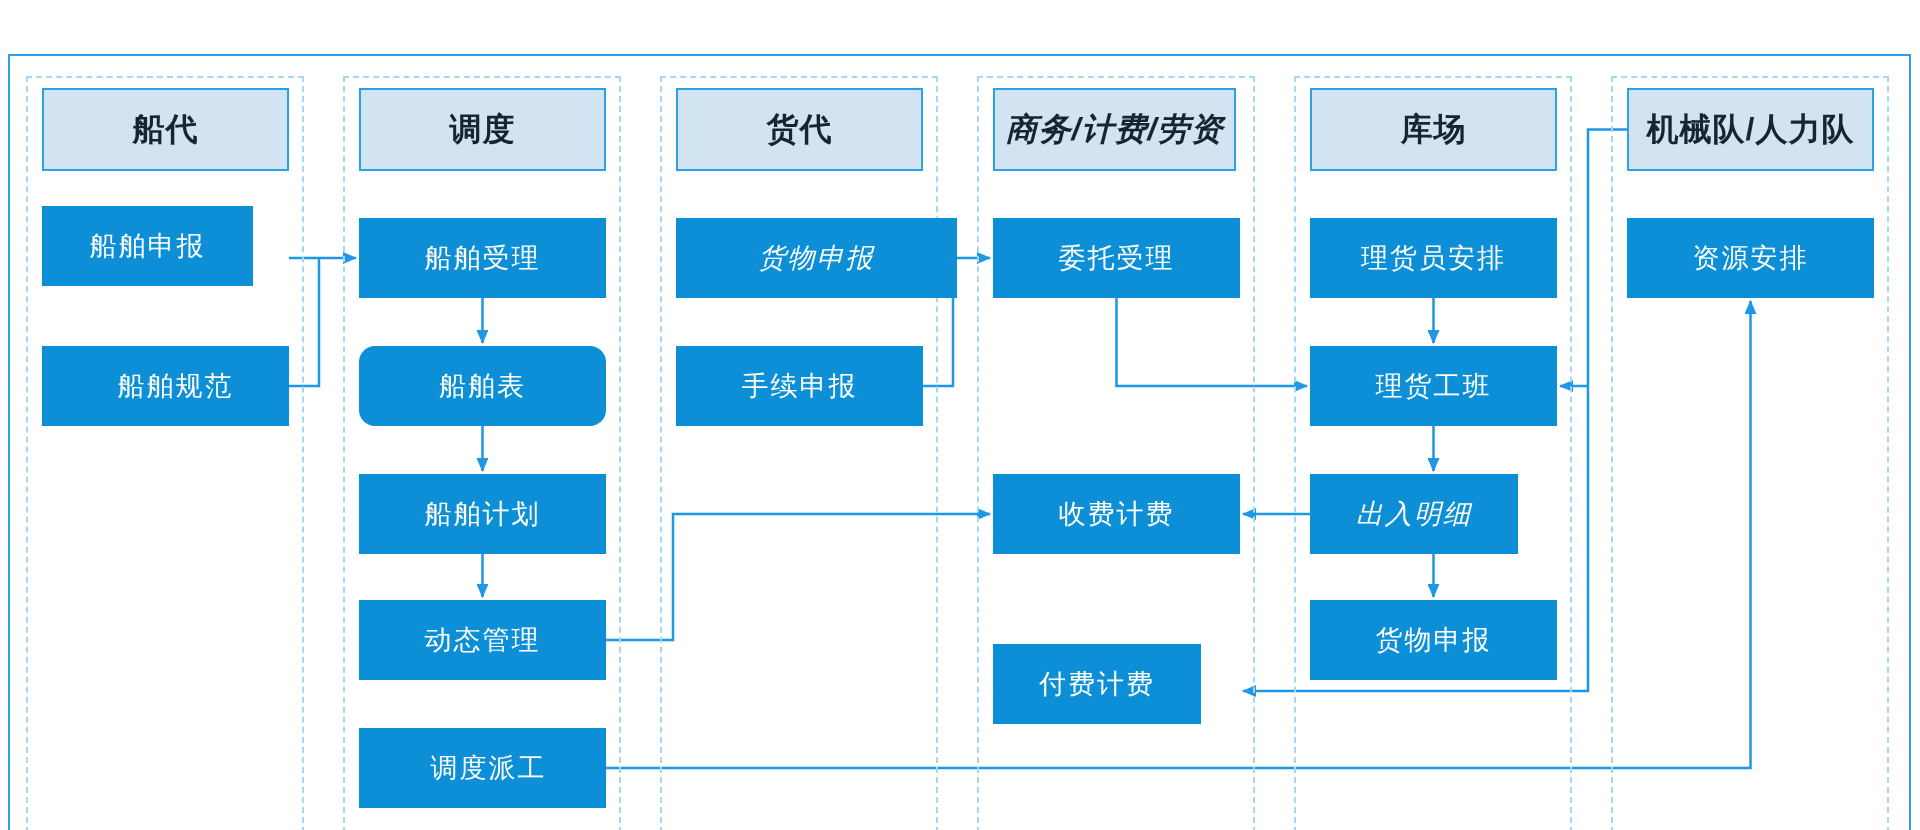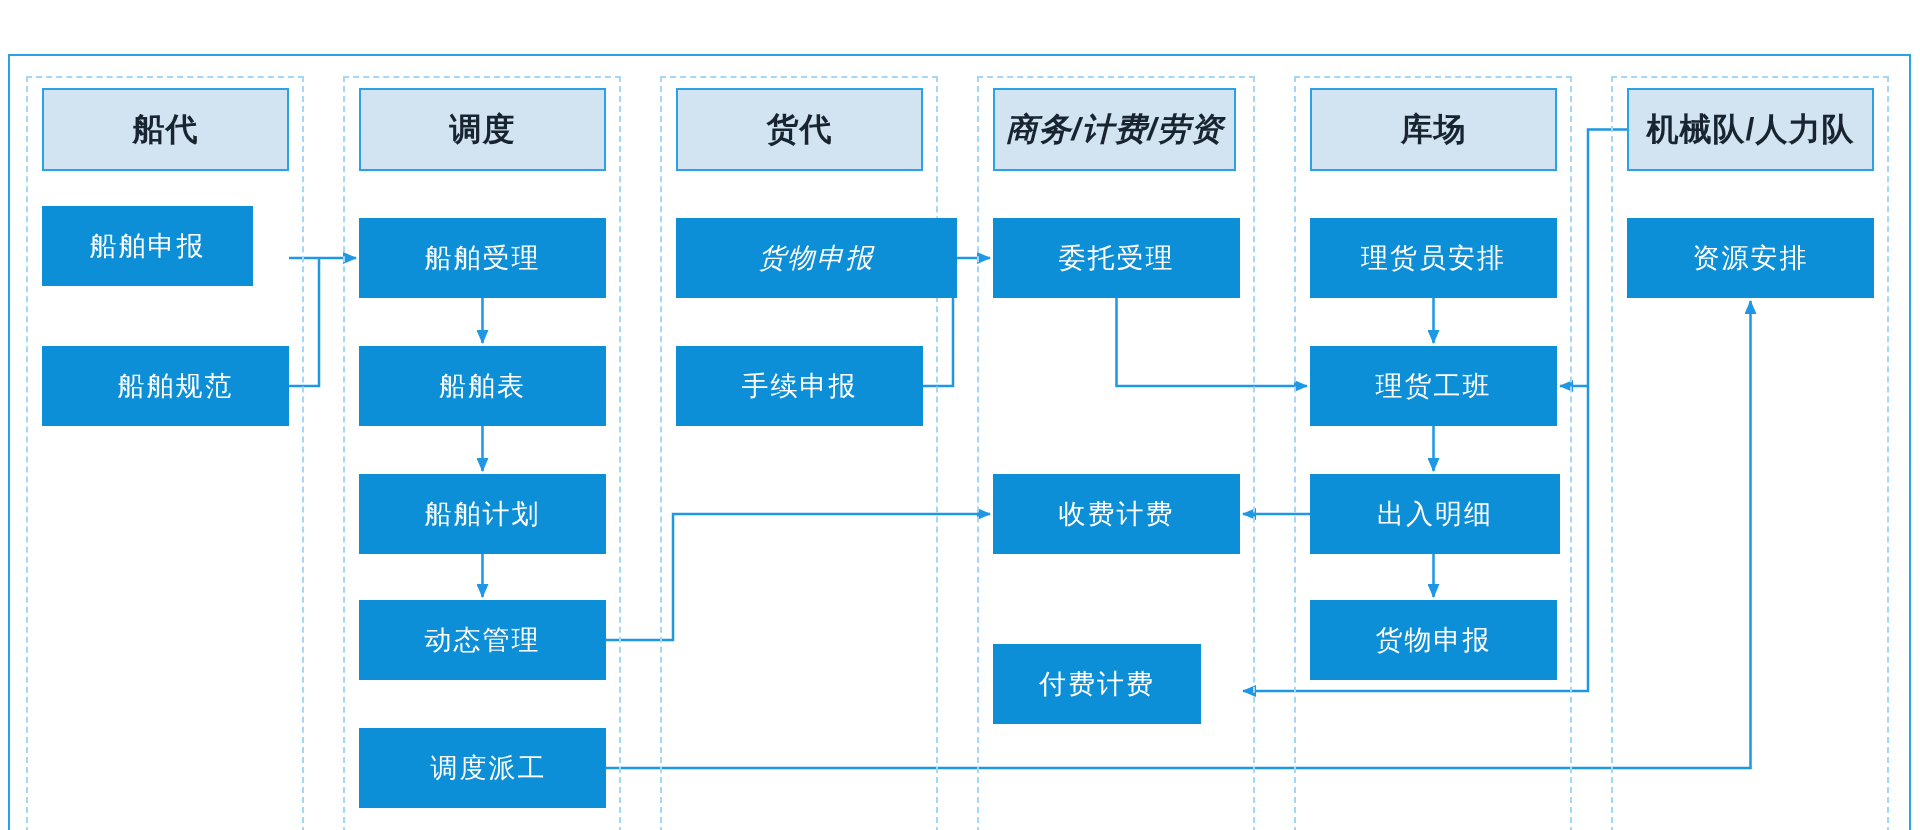--- a/index.html
+++ b/index.html
@@ -56,36 +56,36 @@
       </g>
   </svg>
   <div id="lanes">
       <div class="lane" style="left: 26px; width: 278px;"></div>
       <div class="lane-header" style="left: 42px; top: 42px; width: 247px;">船代</div>
       <div class="node" style="left: 42px; top: 160px; width: 211px;">船舶申报</div>
       <div class="node" style="left: 42px; top: 300px; width: 247px; padding-left: 20px;">船舶规范</div>
       <div class="lane" style="left: 343px; width: 278px;"></div>
       <div class="lane-header" style="left: 359px; top: 42px; width: 247px;">调度</div>
       <div class="node" style="left: 359px; top: 172px; width: 247px;">船舶受理</div>
-      <div class="node" style="left: 359px; top: 300px; width: 247px;">船舶表</div>
+      <div class="node" style="left: 359px; top: 300px; width: 247px; border-radius: 16px;">船舶表</div>
       <div class="node" style="left: 359px; top: 428px; width: 247px;">船舶计划</div>
       <div class="node" style="left: 359px; top: 554px; width: 247px;">动态管理</div>
       <div class="node" style="left: 359px; top: 682px; width: 247px; padding-left: 12px;">调度派工</div>
       <div class="lane" style="left: 660px; width: 278px;"></div>
       <div class="lane-header" style="left: 676px; top: 42px; width: 247px;">货代</div>
       <div class="node" style="left: 676px; top: 172px; width: 281px; font-style: italic;">货物申报</div>
       <div class="node" style="left: 676px; top: 300px; width: 247px;">手续申报</div>
       <div class="lane" style="left: 977px; width: 278px;"></div>
       <div class="lane-header" style="left: 993px; top: 42px; width: 243px; font-style: italic;">商务/计费/劳资</div>
       <div class="node" style="left: 993px; top: 172px; width: 247px;">委托受理</div>
       <div class="node" style="left: 993px; top: 428px; width: 247px;">收费计费</div>
       <div class="node" style="left: 993px; top: 598px; width: 208px; text-align: right;">付费计费</div>
       <div class="lane" style="left: 1294px; width: 278px;"></div>
       <div class="lane-header" style="left: 1310px; top: 42px; width: 247px;">库场</div>
       <div class="node" style="left: 1310px; top: 172px; width: 247px;">理货员安排</div>
       <div class="node" style="left: 1310px; top: 300px; width: 247px;">理货工班</div>
-      <div class="node" style="left: 1310px; top: 428px; width: 250px;">出入明细</div>
+      <div class="node" style="left: 1310px; top: 428px; width: 208px; font-style: italic;">出入明细</div>
       <div class="node" style="left: 1310px; top: 554px; width: 247px;">货物申报</div>
       <div class="lane" style="left: 1611px; width: 278px;"></div>
       <div class="lane-header" style="left: 1627px; top: 42px; width: 247px;">机械队/人力队</div>
       <div class="node" style="left: 1627px; top: 172px; width: 247px;">资源安排</div>
     </div>
 </div>
 
 </body></html>

